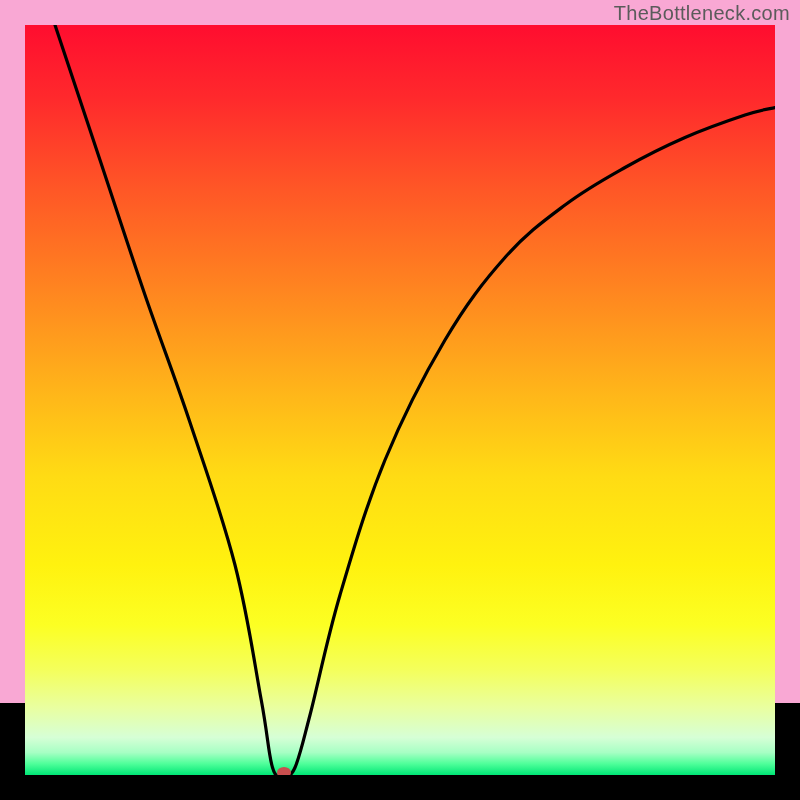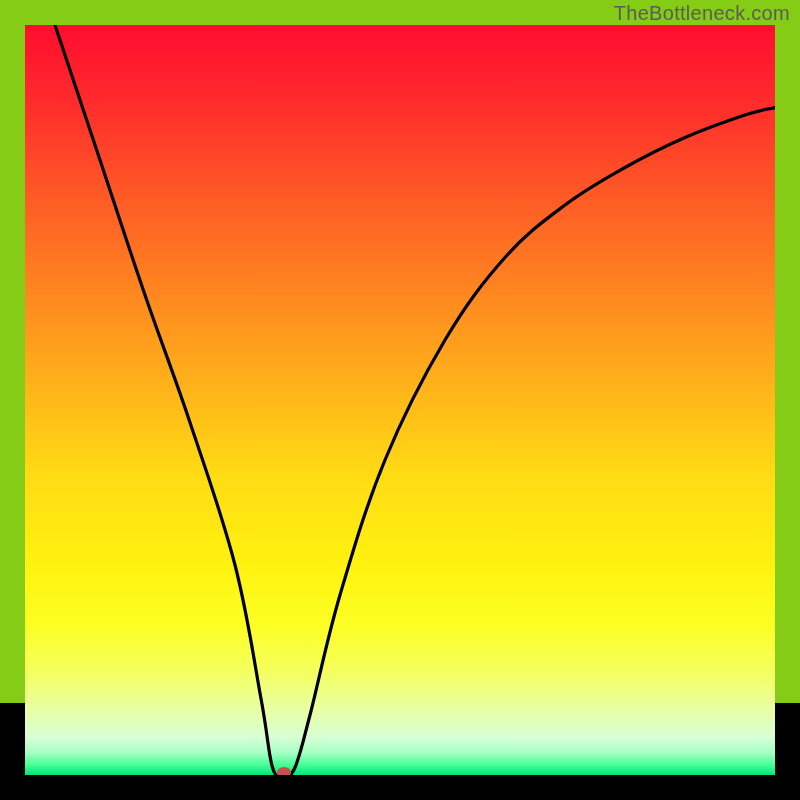--- a/index.html
+++ b/index.html
@@ -9,21 +9,21 @@
     height: 800px;
     background: #000;
     font-family: Arial, Helvetica, sans-serif;
   }
   .frame {
     position: absolute;
     top: 0;
     left: 0;
     width: 800px;
     height: 703px;
-    background: #84cc16;
+    background: #f9a8d4;
   }
   .plot-area {
     position: absolute;
     top: 25px;
     left: 25px;
     width: 750px;
     height: 750px;
     overflow: hidden;
   }
   .gradient {

